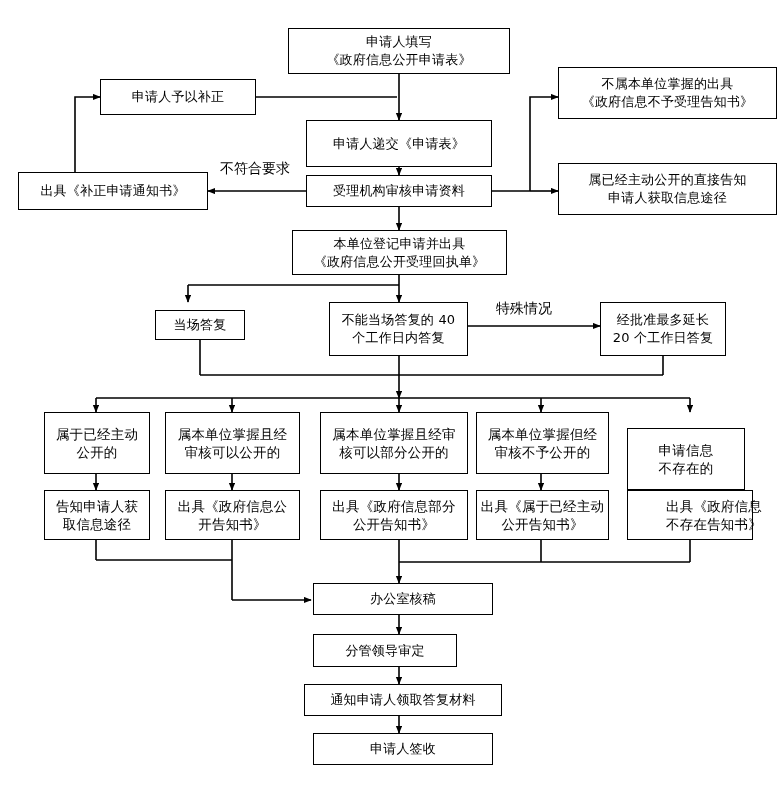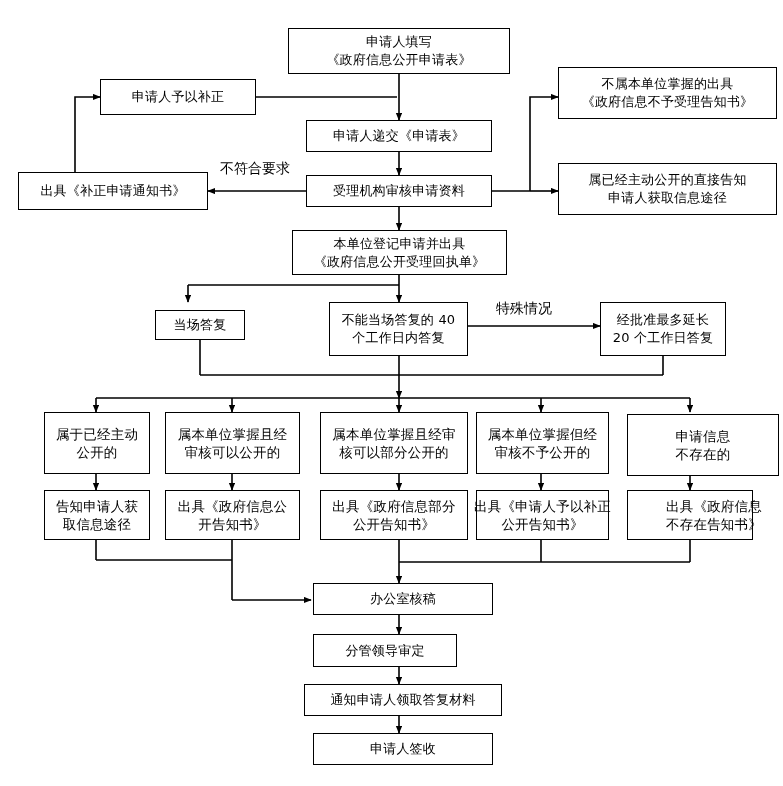--- a/index.html
+++ b/index.html
@@ -122,21 +122,21 @@
 
   <div class="node" style="left:100px;top:79px;width:156px;height:36px;">
     <span class="ln">申请人予以补正</span>
   </div>
 
   <div class="node" style="left:558px;top:67px;width:219px;height:52px;">
     <span class="ln">不属本单位掌握的出具</span>
     <span class="ln">《政府信息不予受理告知书》</span>
   </div>
 
-  <div class="node" style="left:306px;top:120px;width:186px;height:32px;">
+  <div class="node" style="left:306px;top:120px;width:186px;height:47px;">
     <span class="ln">申请人递交《申请表》</span>
   </div>
 
   <div class="node" style="left:18px;top:172px;width:190px;height:38px;align-items:center;">
     <span class="ln">出具《补正申请通知书》</span>
   </div>
 
   <div class="node" style="left:306px;top:175px;width:186px;height:32px;">
     <span class="ln">受理机构审核申请资料</span>
   </div>
@@ -182,42 +182,42 @@
   <div class="node small" style="left:320px;top:412px;width:148px;height:62px;">
     <span class="ln">属本单位掌握且经审</span>
     <span class="ln">核可以部分公开的</span>
   </div>
 
   <div class="node small" style="left:476px;top:412px;width:133px;height:62px;">
     <span class="ln">属本单位掌握但经</span>
     <span class="ln">审核不予公开的</span>
   </div>
 
-  <div class="node small" style="left:627px;top:414px;width:152px;height:62px;">
+  <div class="node small" style="left:627px;top:428px;width:118px;height:62px;">
     <span class="ln">申请信息</span>
     <span class="ln">不存在的</span>
   </div>
 
   <div class="node small" style="left:44px;top:490px;width:106px;height:50px;">
     <span class="ln">告知申请人获</span>
     <span class="ln">取信息途径</span>
   </div>
 
   <div class="node small" style="left:165px;top:490px;width:135px;height:50px;">
     <span class="ln">出具《政府信息公</span>
     <span class="ln">开告知书》</span>
   </div>
 
   <div class="node small" style="left:320px;top:490px;width:148px;height:50px;">
     <span class="ln">出具《政府信息部分</span>
     <span class="ln">公开告知书》</span>
   </div>
 
   <div class="node small" style="left:476px;top:490px;width:133px;height:50px;">
-    <span class="ln">出具《申请人予以补正</span>
+    <span class="ln">出具《属于已经主动</span>
     <span class="ln">公开告知书》</span>
   </div>
 
   <div class="node small" style="left:627px;top:490px;width:126px;height:50px;padding-left:48px;">
     <span class="ln">出具《政府信息</span>
     <span class="ln">不存在告知书》</span>
   </div>
 
   <div class="node" style="left:313px;top:583px;width:180px;height:32px;">
     <span class="ln">办公室核稿</span>

